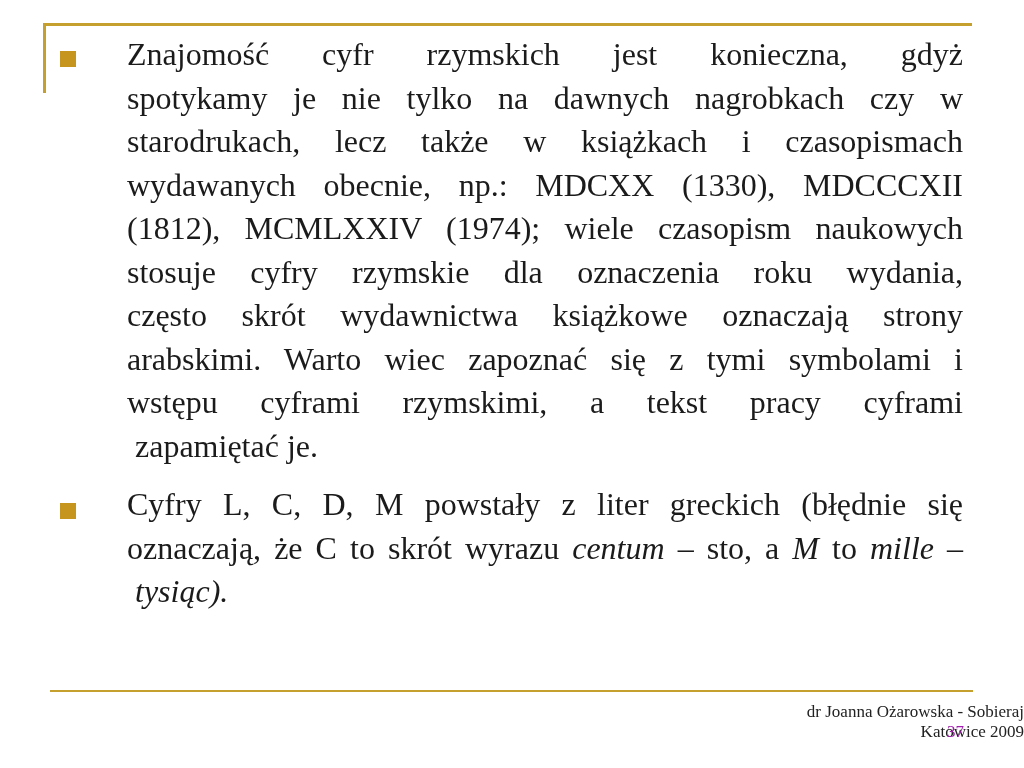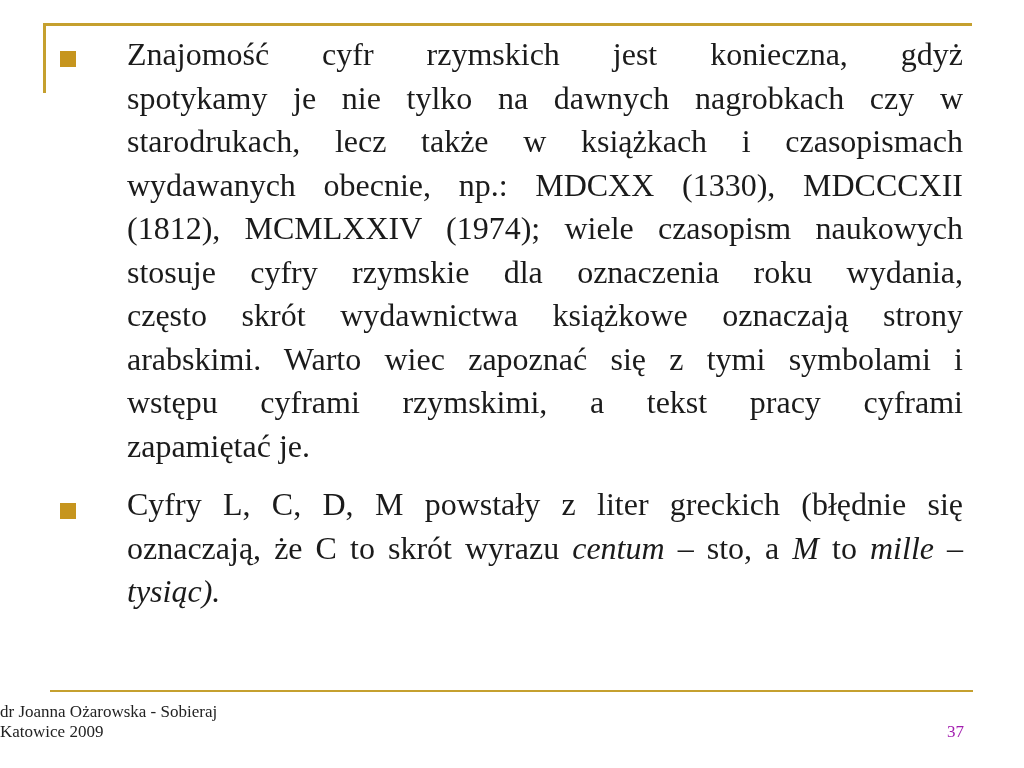--- a/index.html
+++ b/index.html
@@ -36,29 +36,30 @@
   }
   .para-1{top:33px;}
   .para-2{top:483px;}
   .jline{
     text-align:justify;
     text-align-last:justify;
     white-space:normal;
   }
   .jline.last{
     text-align-last:left;
+    margin-left:8px;
   }
   .it{font-style:italic;}
   .footer-rule{
     position:absolute;left:50px;top:690px;
     width:923px;height:2px;background:var(--accent);
   }
   .footer-text{
     position:absolute;left:0;top:702px;width:1024px;
-    text-align:left;font-size:17px;line-height:20px;color:#222;
+    text-align:right;font-size:17px;line-height:20px;color:#222;
   }
   .page-number{
     position:absolute;top:722px;right:60px;
     font-size:17px;color:#a21caf;
   }
 </style>
 </head>
 <body>
 
 <div class="slide">

